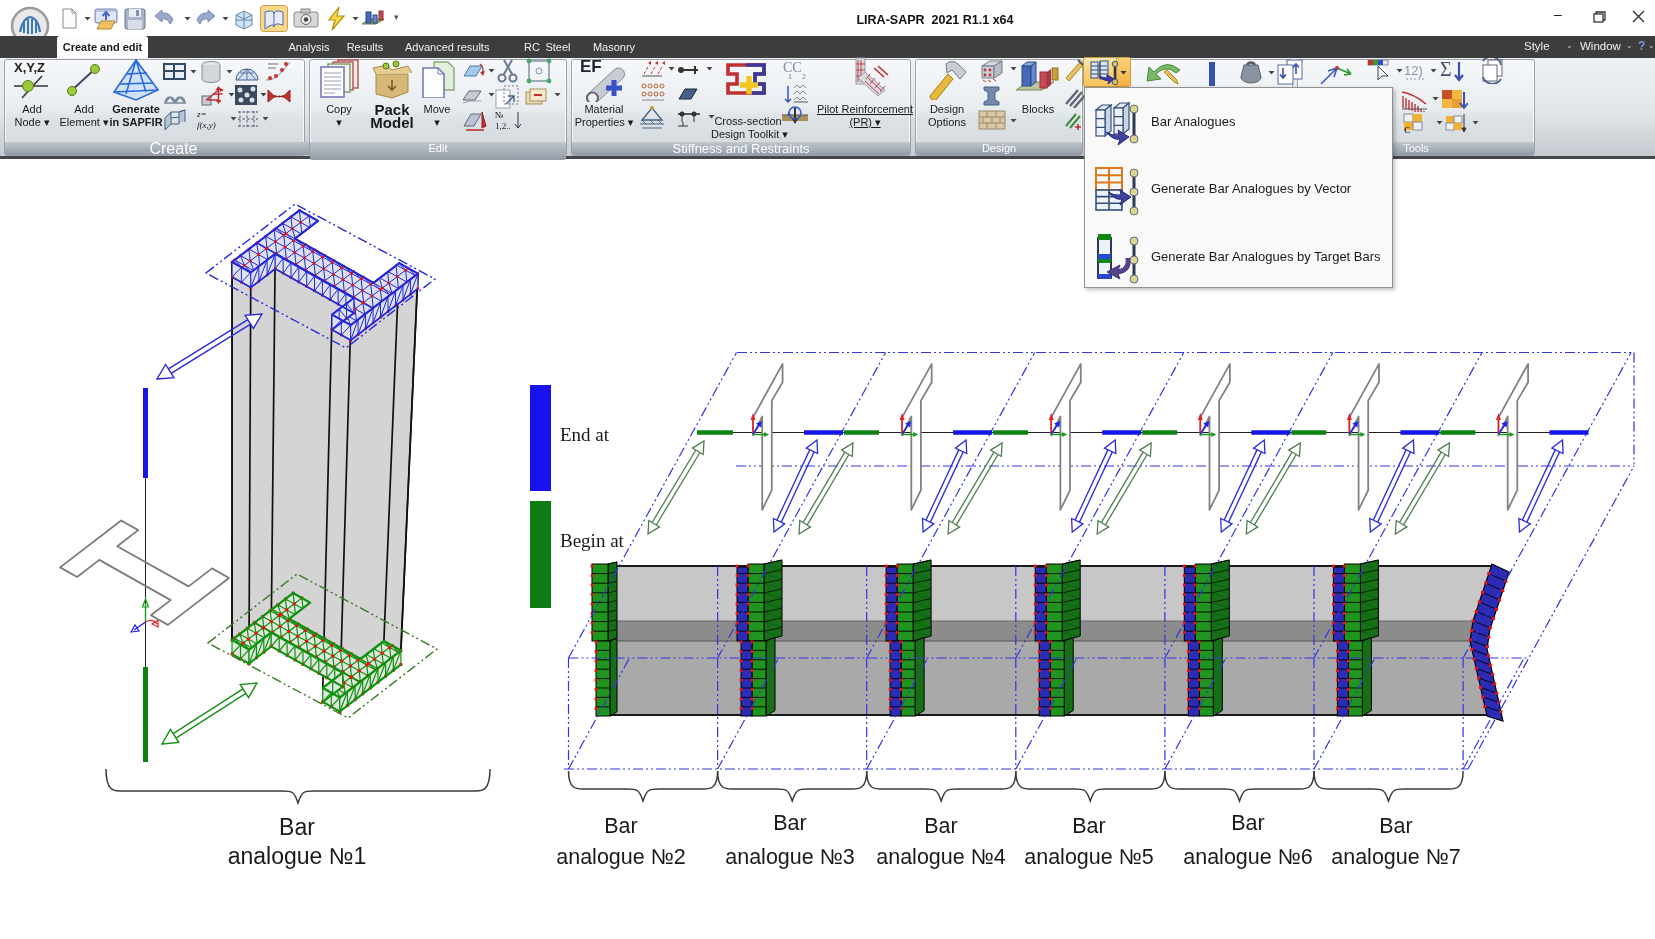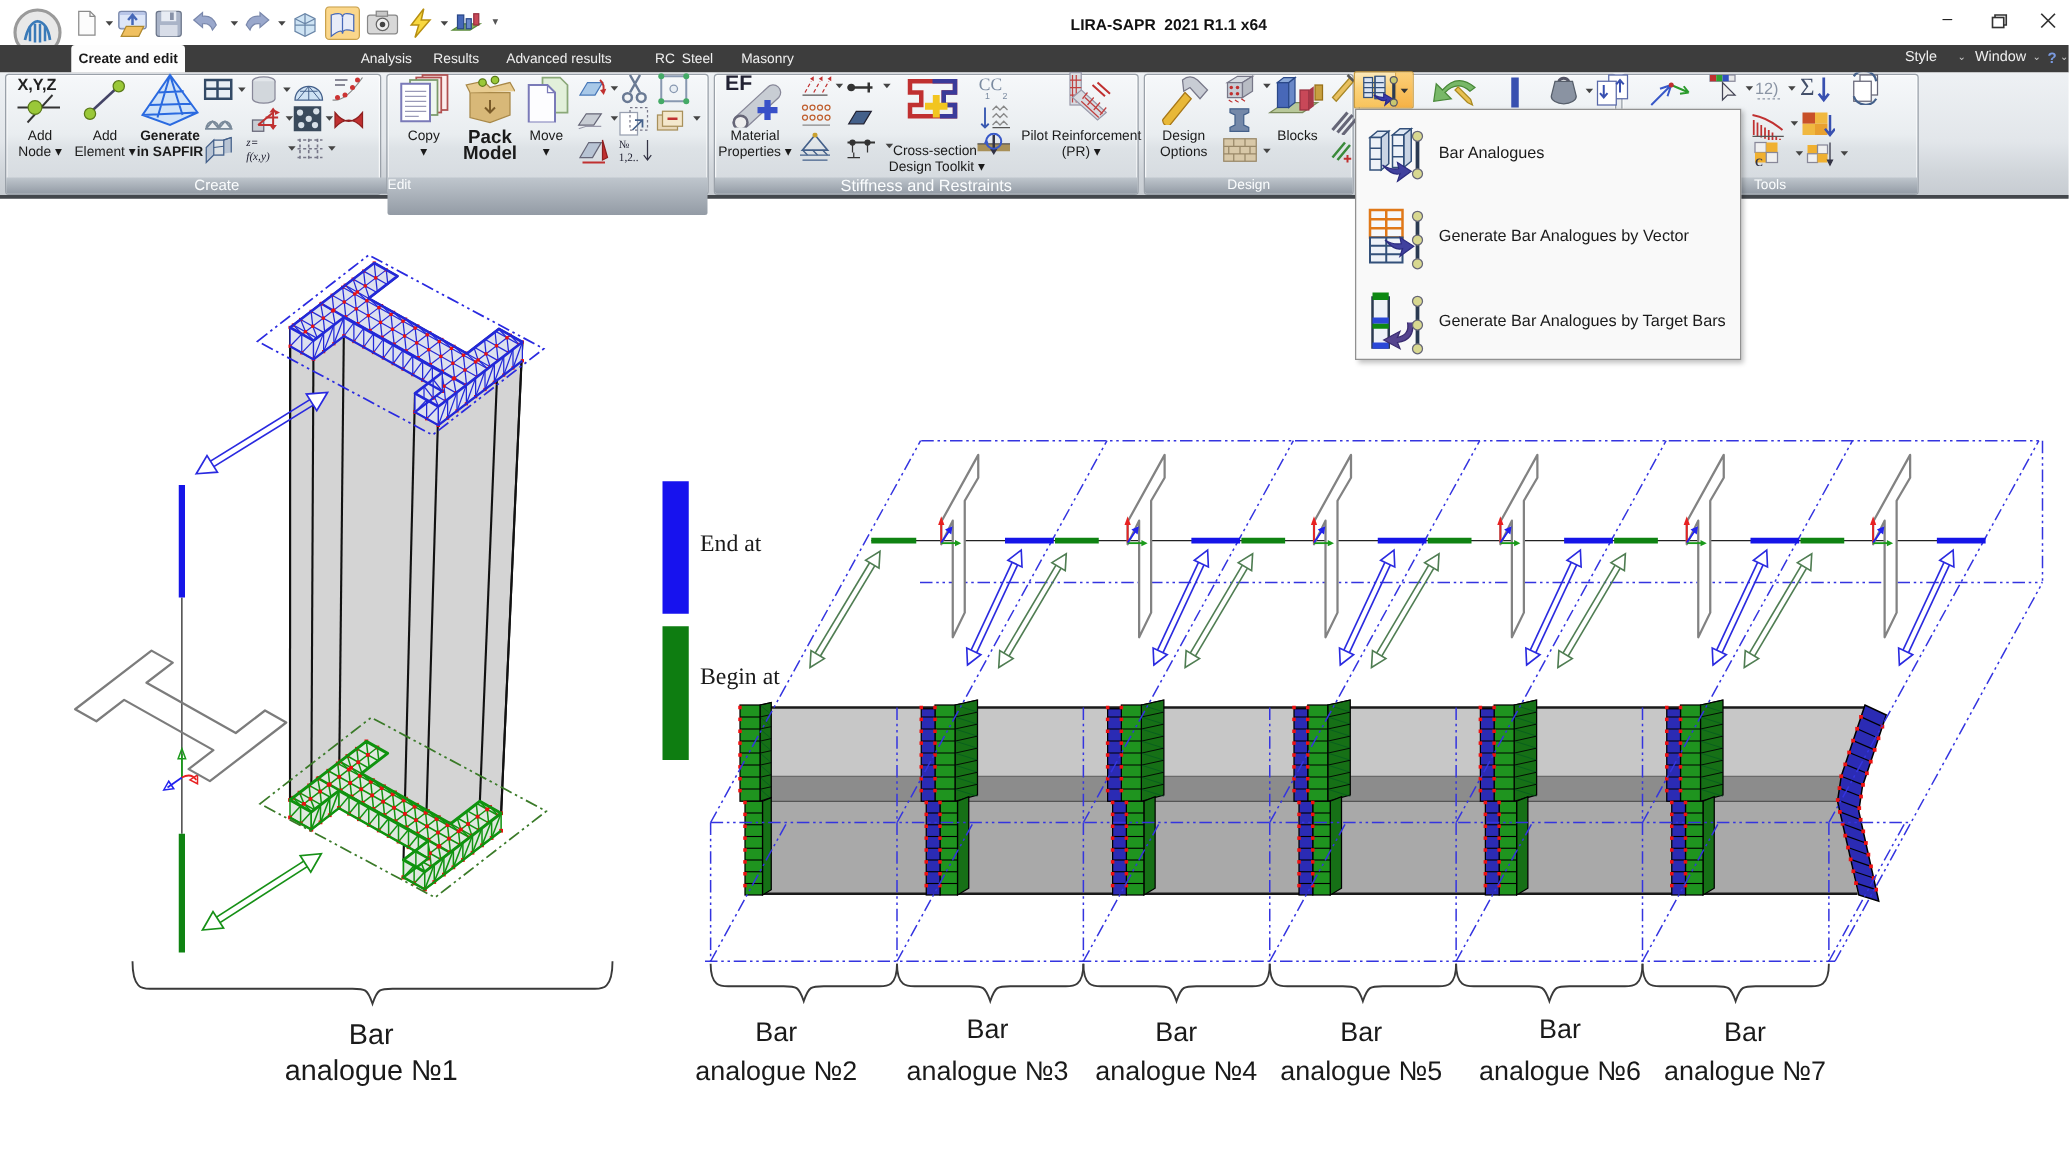--- a/index.html
+++ b/index.html
@@ -1306,23 +1306,23 @@
     <div style="position:absolute;left:592px;top:41px;width:44px;font-size:11px;text-align:center;color:#f0f0f0;font-weight:normal;line-height:13px;white-space:nowrap;">Masonry</div>
     <div style="position:absolute;left:1524px;top:40px;width:40px;font-size:11.5px;color:#f0f0f0">Style</div>
     <div style="position:absolute;left:1566px;top:41px;font-size:8px;color:#ccc">⌄</div>
     <div style="position:absolute;left:1580px;top:40px;width:50px;font-size:11.5px;color:#f0f0f0">Window</div>
     <div style="position:absolute;left:1626px;top:41px;font-size:8px;color:#ccc">⌄</div>
     <div style="position:absolute;left:1638px;top:39px;font-size:12px;color:#7a9ae0;font-weight:bold">?</div>
     <div style="position:absolute;left:1648px;top:41px;font-size:8px;color:#ccc">⌄</div>
     <div style="position:absolute;left:0;top:58px;width:1655px;height:100px;background:linear-gradient(#eef1f4,#e2e6ea 55%,#d0d5da 80%,#c6cbd1)"></div>
     <div style="position:absolute;left:0;top:156px;width:1655px;height:3px;background:#43474c"></div>
     <div style="position:absolute;left:4px;top:59px;width:301px;height:97px;background:linear-gradient(#f6f8fa,#e9edf0 50%,#dde2e6 62%,#d3d8dd);border:1px solid #9aa1a9;border-radius:3px;box-shadow:inset 0 0 0 1px rgba(255,255,255,.75)"></div>
-    <div style="position:absolute;left:5px;top:142px;width:337px;height:13px;background:linear-gradient(#bfc6cd,#939ba5);border-radius:0 0 2px 2px;font-size:12px;color:#fbfdfe;text-align:center;line-height:13px">Create</div>
+    <div style="position:absolute;left:5px;top:142px;width:337px;height:13px;background:linear-gradient(#bfc6cd,#939ba5);border-radius:0 0 2px 2px;font-size:16px;color:#fbfdfe;text-align:center;line-height:13px">Create</div>
     <div style="position:absolute;left:309px;top:59px;width:258px;height:97px;background:linear-gradient(#f6f8fa,#e9edf0 50%,#dde2e6 62%,#d3d8dd);border:1px solid #9aa1a9;border-radius:3px;box-shadow:inset 0 0 0 1px rgba(255,255,255,.75)"></div>
-    <div style="position:absolute;left:310px;top:142px;width:256px;height:30px;background:linear-gradient(#bfc6cd,#939ba5);border-radius:0 0 2px 2px;font-size:11px;color:#fbfdfe;line-height:13px">Edit</div>
+    <div style="position:absolute;left:310px;top:142px;width:256px;height:18px;background:linear-gradient(#bfc6cd,#939ba5);border-radius:0 0 2px 2px;font-size:11px;color:#fbfdfe;text-align:center;line-height:13px">Edit</div>
     <div style="position:absolute;left:571px;top:59px;width:340px;height:97px;background:linear-gradient(#f6f8fa,#e9edf0 50%,#dde2e6 62%,#d3d8dd);border:1px solid #9aa1a9;border-radius:3px;box-shadow:inset 0 0 0 1px rgba(255,255,255,.75)"></div>
     <div style="position:absolute;left:572px;top:142px;width:338px;height:13px;background:linear-gradient(#bfc6cd,#939ba5);border-radius:0 0 2px 2px;font-size:13px;color:#fbfdfe;text-align:center;line-height:13px">Stiffness and Restraints</div>
     <div style="position:absolute;left:915px;top:59px;width:168px;height:97px;background:linear-gradient(#f6f8fa,#e9edf0 50%,#dde2e6 62%,#d3d8dd);border:1px solid #9aa1a9;border-radius:3px;box-shadow:inset 0 0 0 1px rgba(255,255,255,.75)"></div>
     <div style="position:absolute;left:916px;top:142px;width:166px;height:13px;background:linear-gradient(#bfc6cd,#939ba5);border-radius:0 0 2px 2px;font-size:11px;color:#fbfdfe;text-align:center;line-height:13px">Design</div>
     <div style="position:absolute;left:1087px;top:59px;width:206px;height:97px;background:linear-gradient(#f6f8fa,#e9edf0 50%,#dde2e6 62%,#d3d8dd);border:1px solid #9aa1a9;border-radius:3px;box-shadow:inset 0 0 0 1px rgba(255,255,255,.75)"></div>
     <div style="position:absolute;left:1088px;top:142px;width:204px;height:13px;background:linear-gradient(#bfc6cd,#939ba5);border-radius:0 0 2px 2px;font-size:11px;color:#fbfdfe;text-align:center;line-height:13px"></div>
     <div style="position:absolute;left:1297px;top:59px;width:238px;height:97px;background:linear-gradient(#f6f8fa,#e9edf0 50%,#dde2e6 62%,#d3d8dd);border:1px solid #9aa1a9;border-radius:3px;box-shadow:inset 0 0 0 1px rgba(255,255,255,.75)"></div>
     <div style="position:absolute;left:1298px;top:142px;width:236px;height:13px;background:linear-gradient(#bfc6cd,#939ba5);border-radius:0 0 2px 2px;font-size:11px;color:#fbfdfe;text-align:center;line-height:13px">Tools</div>
     <svg style="position:absolute;left:12px;top:60px" width="40" height="40" viewBox="0 0 40 40">
       <text x="2" y="12" font-size="13" font-weight="bold" fill="#222" font-family="Liberation Sans">X,Y,Z</text>
@@ -1561,21 +1561,21 @@
       <circle cx="15" cy="7" r="6" fill="none" stroke="#3858c8" stroke-width="1.6"></circle>
       <path d="M 9 5 l -2 4 l 4 0 z" fill="#3858c8"></path>
     </svg>
     <svg style="position:absolute;left:840px;top:56px" width="52" height="46" viewBox="0 0 52 46">
       <rect x="16" y="2" width="9" height="26" fill="#d8dce2" stroke="#99a"></rect>
       <path d="M 18 4 v 22 m 3 -22 v 22 M 16 8 h 9 M 16 14 h 9 M 16 20 h 9" stroke="#c04040" stroke-width="1"></path>
       <path d="M 25 16 l 20 18 l -7 6 l -20 -18 z" fill="#d8dce2" stroke="#99a"></path>
       <path d="M 28 22 l 14 13 m -17 -10 l 14 13 M 30 18 l -4 5 m 9 -1 l -5 6 m 10 -2 l -5 6 m 10 -2 l -5 6" stroke="#c04040" stroke-width="1"></path>
       <path d="M 34 12 l 10 9 m -6 -11 l 10 9" stroke="#c03030" stroke-width="1.6"></path>
     </svg>
-    <div style="position:absolute;left:808px;top:103px;width:114px;font-size:11px;text-align:center;color:#1a1a1a;font-weight:normal;line-height:13px;white-space:nowrap;">Pilot Reinforcement<br>(PR) ▾</div>
+    <div style="position:absolute;left:808px;top:103px;width:114px;font-size:11px;text-align:center;color:#1a1a1a;font-weight:normal;line-height:13px;white-space:nowrap;text-decoration:underline;">Pilot Reinforcement<br>(PR) ▾</div>
     <svg style="position:absolute;left:924px;top:58px" width="46" height="42" viewBox="0 0 46 42">
       <path d="M 6 38 L 24 16 l 5 5 L 12 42 q -5 2 -6 -4" fill="#e8b838" stroke="#a87818"></path>
       <path d="M 22 6 q 6 -5 12 0 l 8 8 l -6 7 l -8 -9 l -5 3 z" fill="#c8ccd4" stroke="#778"></path>
     </svg>
     <div style="position:absolute;left:918px;top:103px;width:58px;font-size:11px;text-align:center;color:#1a1a1a;font-weight:normal;line-height:13px;white-space:nowrap;">Design<br>Options</div>
     <svg style="position:absolute;left:978px;top:58px" width="28" height="24" viewBox="0 0 28 24">
       <path d="M 4 8 l 8 -5 h 12 l -8 5 z" fill="#d8dce2" stroke="#778"></path>
       <path d="M 4 8 h 12 v 12 h -12 z" fill="#c8ccd4" stroke="#778"></path>
       <path d="M 16 8 l 8 -5 v 12 l -8 5 z" fill="#b8bcc4" stroke="#778"></path>
       <circle cx="7" cy="12" r="1.4" fill="#c03030"></circle>

